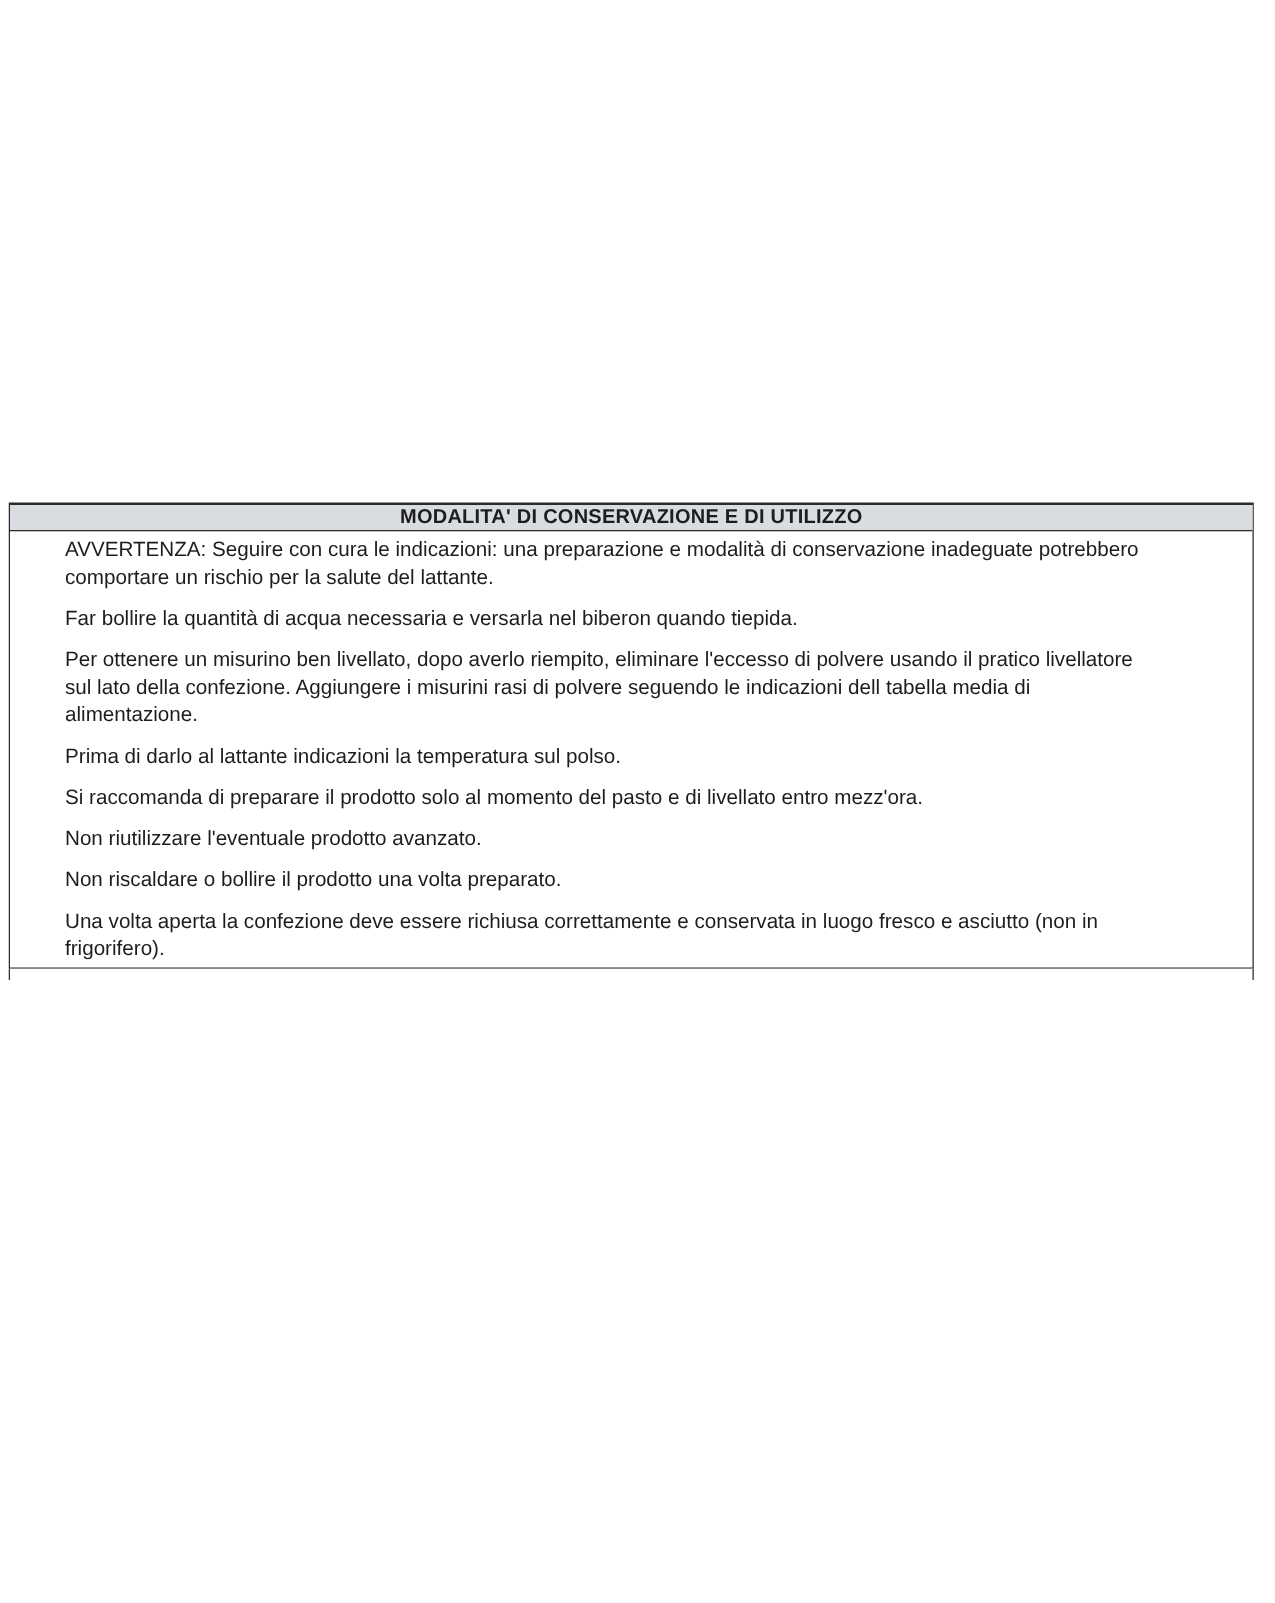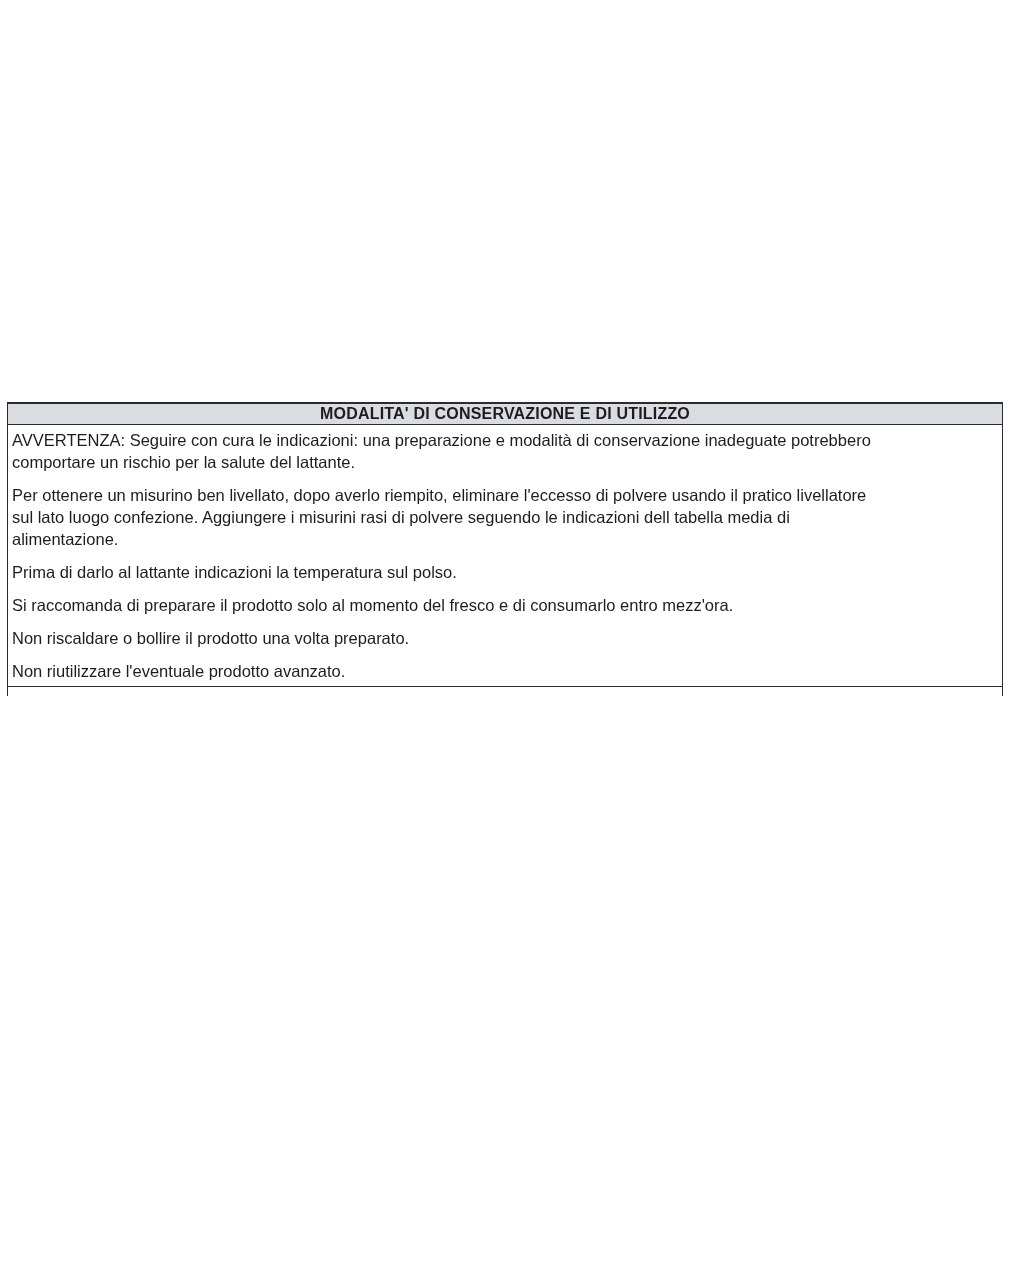--- a/index.html
+++ b/index.html
@@ -43,20 +43,21 @@
   .table-title {
     margin: 0;
     font-size: 16px;
     font-weight: bold;
     letter-spacing: 0.2px;
     line-height: 20px;
     white-space: nowrap;
   }
   .table-body {
     padding: 4px 12px 2px 4px;
+    margin-left: 40px;
   }
   .para {
     margin: 0 0 11px 0;
     font-size: 16.5px;
     line-height: 22px;
     white-space: pre-line;
   }
   .para:last-child {
     margin-bottom: 2px;
   }
@@ -74,24 +75,27 @@
 
 <div class="canvas">
   <div class="table-wrap">
     <section class="table">
       <header class="table-header">
         <h1 class="table-title">MODALITA' DI CONSERVAZIONE E DI UTILIZZO</h1>
       </header>
       <div class="table-body">
         <p class="para">AVVERTENZA: Seguire con cura le indicazioni: una preparazione e modalità di conservazione inadeguate potrebbero
 comportare un rischio per la salute del lattante.</p>
+        <p class="para">Far bollire la quantità di acqua necessaria e versarla nel biberon quando tiepida.</p>
         <p class="para">Per ottenere un misurino ben livellato, dopo averlo riempito, eliminare l'eccesso di polvere usando il pratico livellatore
-sul lato luogo confezione. Aggiungere i misurini rasi di polvere seguendo le indicazioni dell tabella media di
+sul lato della confezione. Aggiungere i misurini rasi di polvere seguendo le indicazioni dell tabella media di
 alimentazione.</p>
         <p class="para">Prima di darlo al lattante indicazioni la temperatura sul polso.</p>
-        <p class="para">Si raccomanda di preparare il prodotto solo al momento del fresco e di consumarlo entro mezz'ora.</p>
+        <p class="para">Si raccomanda di preparare il prodotto solo al momento del pasto e di livellato entro mezz'ora.</p>
+        <p class="para">Non riutilizzare l'eventuale prodotto avanzato.</p>
         <p class="para">Non riscaldare o bollire il prodotto una volta preparato.</p>
-        <p class="para">Non riutilizzare l'eventuale prodotto avanzato.</p>
+        <p class="para">Una volta aperta la confezione deve essere richiusa correttamente e conservata in luogo fresco e asciutto (non in
+frigorifero).</p>
       </div>
     </section>
     <div class="next-row-stub"></div>
   </div>
 </div>
 
 </body></html>

